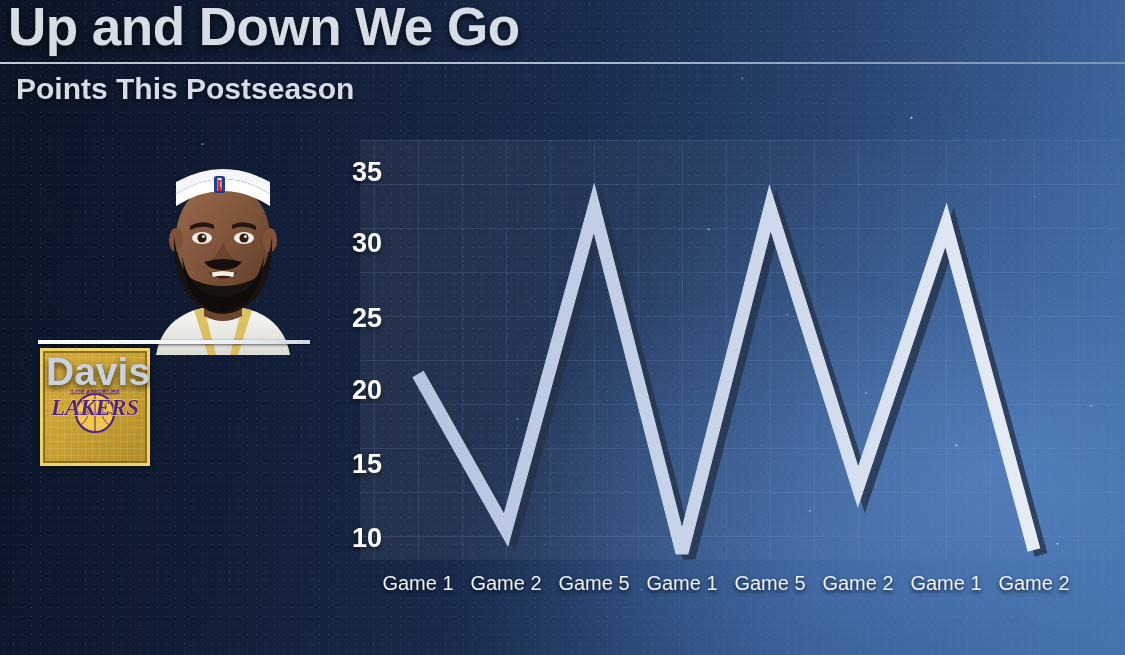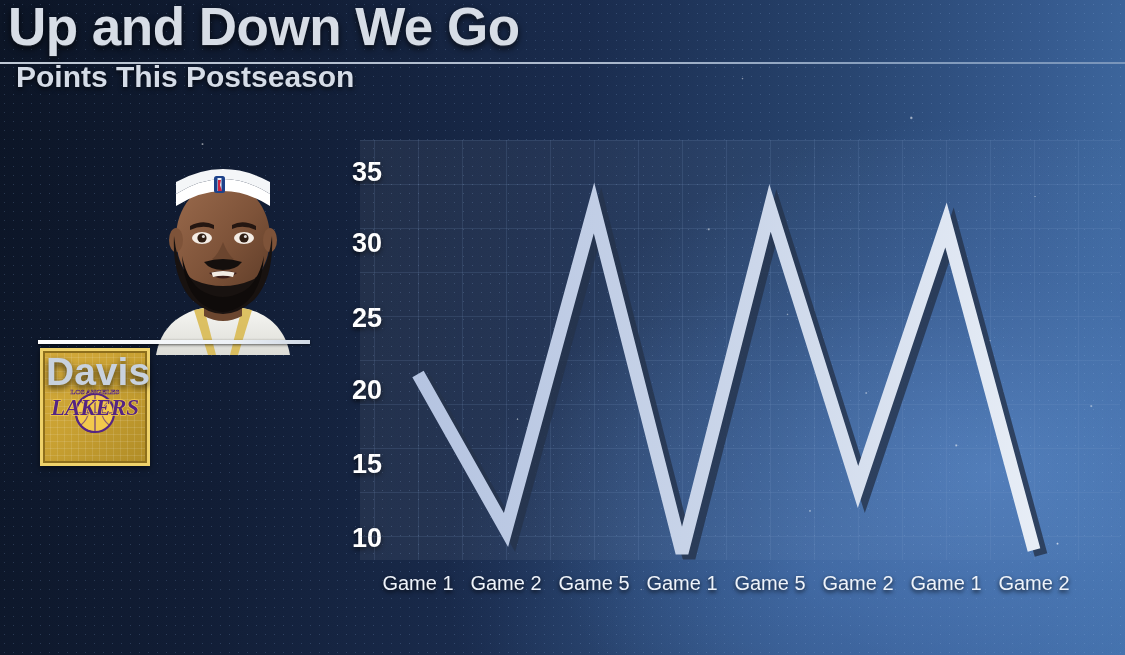--- a/index.html
+++ b/index.html
@@ -47,21 +47,21 @@
     color:#d7dde6;
     text-shadow:0 3px 7px rgba(0,0,0,.72), 0 1px 0 rgba(255,255,255,.12);
     white-space:nowrap;
   }
   #title-rule{
     position:absolute;left:0;top:62px;width:1125px;height:2px;
     background:linear-gradient(90deg,#cfd8e4 0%,#b9c6d8 52%,#8fa6c4 78%,#7e99bd 100%);
     opacity:.92;
   }
   #subtitle{
-    position:absolute;left:16px;top:60px;
+    position:absolute;left:16px;top:72px;
     font-size:30px;font-weight:bold;color:#d5dce7;
     text-shadow:0 2px 5px rgba(0,0,0,.7);
     white-space:nowrap;
   }
 
   
   #player-panel{position:absolute;left:8px;top:150px;width:330px;height:260px;}
   #headshot{
     position:absolute;left:140px;top:10px;width:150px;height:195px;
   }

